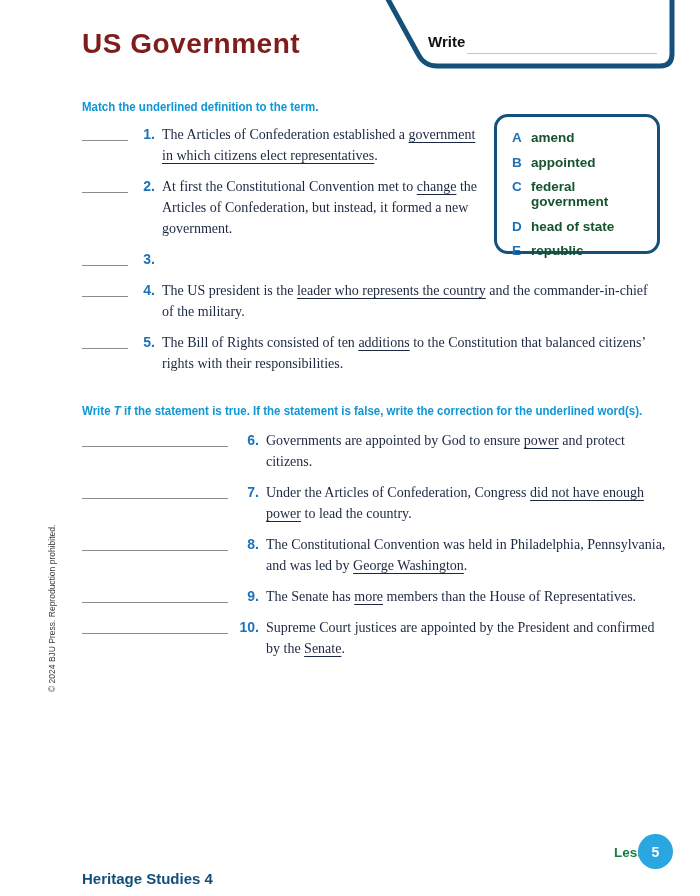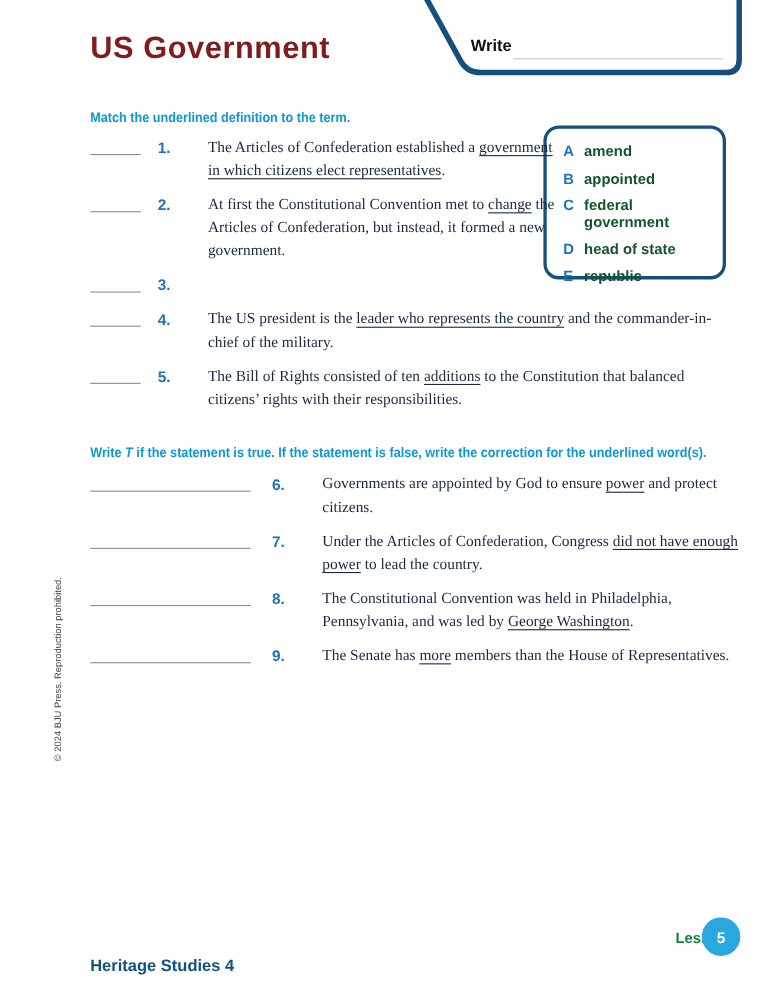--- a/index.html
+++ b/index.html
@@ -35,21 +35,21 @@
   #match-list{top:124px;width:590px;}
   #tf-list{top:430px;width:600px;}
   .item{display:flex;align-items:flex-start;margin-bottom:10px;}
   .blank{border-bottom:1.5px solid #8c8c8c;height:16px;flex:none;}
   #match-list .blank{width:46px;margin-right:7px;}
   #tf-list .blank{width:146px;margin-right:7px;}
   .num{flex:none;text-align:right;font-weight:bold;color:#1d72b8;font-size:14px;
        line-height:21px;margin-right:7px;}
   #match-list .num{width:20px;}
   #tf-list .num{width:24px;}
-  .itext{font-family:"Liberation Serif",serif;font-size:14px;line-height:21px;color:#1c2740;margin-left:27px;}
+  .itext{font-family:"Liberation Serif",serif;font-size:14px;line-height:21px;color:#1c2740;}
   .itext .u{text-decoration:underline;text-underline-offset:3px;}
   .w320{max-width:320px;} .w340{max-width:340px;} .w335{max-width:335px;}
   .w500{max-width:500px;} .w405{max-width:405px;}
 
   
   #copyright{position:absolute;left:47px;top:692px;transform:rotate(-90deg);
              transform-origin:0 0;white-space:nowrap;font-size:8.5px;color:#3c3c3c;}
 
   
   #footer-book{position:absolute;left:82px;top:850px;font-size:15px;font-weight:bold;color:#134f7b;margin-top:20px;}
@@ -141,20 +141,25 @@
       <div class="item">
         <div class="blank"></div>
         <div class="num">8.</div>
         <div class="itext w405"><span>The Constitutional Convention was held in Philadelphia, Pennsylvania, and was led by </span><span class="u">George Washington</span><span>.</span></div>
       </div>
       <div class="item">
         <div class="blank"></div>
         <div class="num">9.</div>
         <div class="itext w405"><span>The Senate has </span><span class="u">more</span><span> members than the House of Representatives.</span></div>
       </div>
+      <div class="item">
+        <div class="blank"></div>
+        <div class="num">10.</div>
+        <div class="itext w405"><span>Supreme Court justices are appointed by the President and confirmed by the </span><span class="u">Senate</span><span>.</span></div>
+      </div>
     </div>
 
   <div id="copyright">© 2024 BJU Press. Reproduction prohibited.</div>
 
   <div id="footer-book">Heritage Studies 4</div>
   <div id="footer-lesson">Lesson 3</div>
   <div id="page-circle">5</div>
 
 </div>
 

